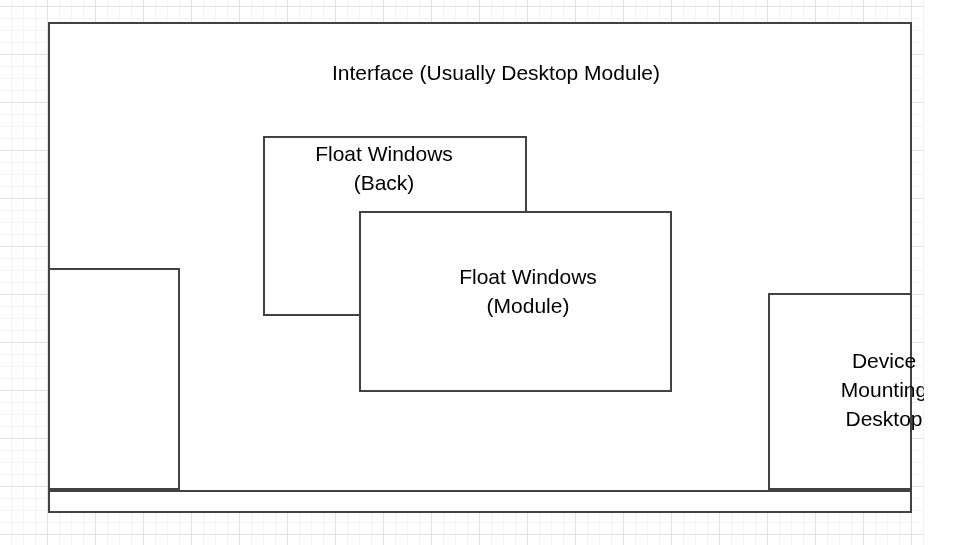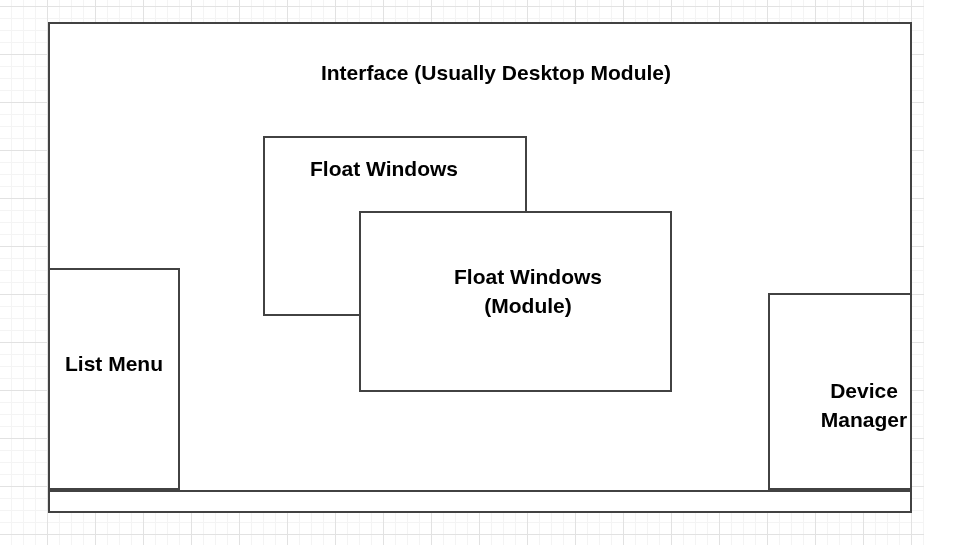--- a/index.html
+++ b/index.html
@@ -12,21 +12,20 @@
     background-color: #ffffff;
     
     background-image:
       linear-gradient(to right, #e2e2e2 1px, transparent 1px),
       linear-gradient(to bottom, #e2e2e2 1px, transparent 1px),
       linear-gradient(to right, #f4f4f4 1px, transparent 1px),
       linear-gradient(to bottom, #f4f4f4 1px, transparent 1px);
     background-size: 48px 48px, 48px 48px, 12px 12px, 12px 12px;
     background-position: 47px 0px, 0px 6px, 11px 0px, 0px 6px;
     font-family: "Liberation Sans", sans-serif;
-    font-weight: bold;
   }
 
   .node {
     position: absolute;
     background: #ffffff;
     border: 2px solid #424242;
     box-sizing: border-box;
   }
 
   .label {
@@ -45,47 +44,48 @@
   #box-back      { left: 263px; top: 136px; width: 264px; height: 180px; z-index: 2; }
   #box-front     { left: 359px; top: 211px; width: 313px; height: 181px; z-index: 3; }
   #box-list      { left: 48px;  top: 268px; width: 132px; height: 222px; z-index: 2; }
   #box-dmm       { left: 768px; top: 293px; width: 144px; height: 197px; z-index: 2; }
   #box-fnbar     { left: 48px;  top: 490px; width: 864px; height: 23px;  z-index: 4; }
 
   #lbl-interface { left: 496px; top: 72px;  }
   #lbl-back      { left: 384px; top: 168px; }
   #lbl-front     { left: 528px; top: 291px; }
   #lbl-list      { left: 114px; top: 363px; }
-  #lbl-dmm       { left: 864px; top: 389px; margin-top: 16px; }
+  #lbl-dmm       { left: 884px; top: 389px; }
   #lbl-fnbar     { left: 480px; top: 501px; }
 </style>
 </head>
 <body>
 
 <div class="canvas">
 
   <div class="node" id="box-interface"></div>
   <div class="node" id="box-back"></div>
   <div class="node" id="box-front"></div>
   <div class="node" id="box-list"></div>
   <div class="node" id="box-dmm"></div>
   <div class="node" id="box-fnbar"></div>
 
   <div class="label" id="lbl-interface">Interface (Usually Desktop Module)</div>
 
   <div class="label" id="lbl-back">
     <span>Float Windows</span>
+    <span>(Back)</span>
   </div>
 
   <div class="label" id="lbl-front">
     <span>Float Windows</span>
     <span>(Module)</span>
   </div>
 
-  <div class="label" id="lbl-list">List Menu</div>
 
   <div class="label" id="lbl-dmm">
     <span>Device</span>
-    <span>Manager</span>
+    <span>Mounting</span>
+    <span>Desktop</span>
   </div>
 
 
 </div>
 
 </body></html>

